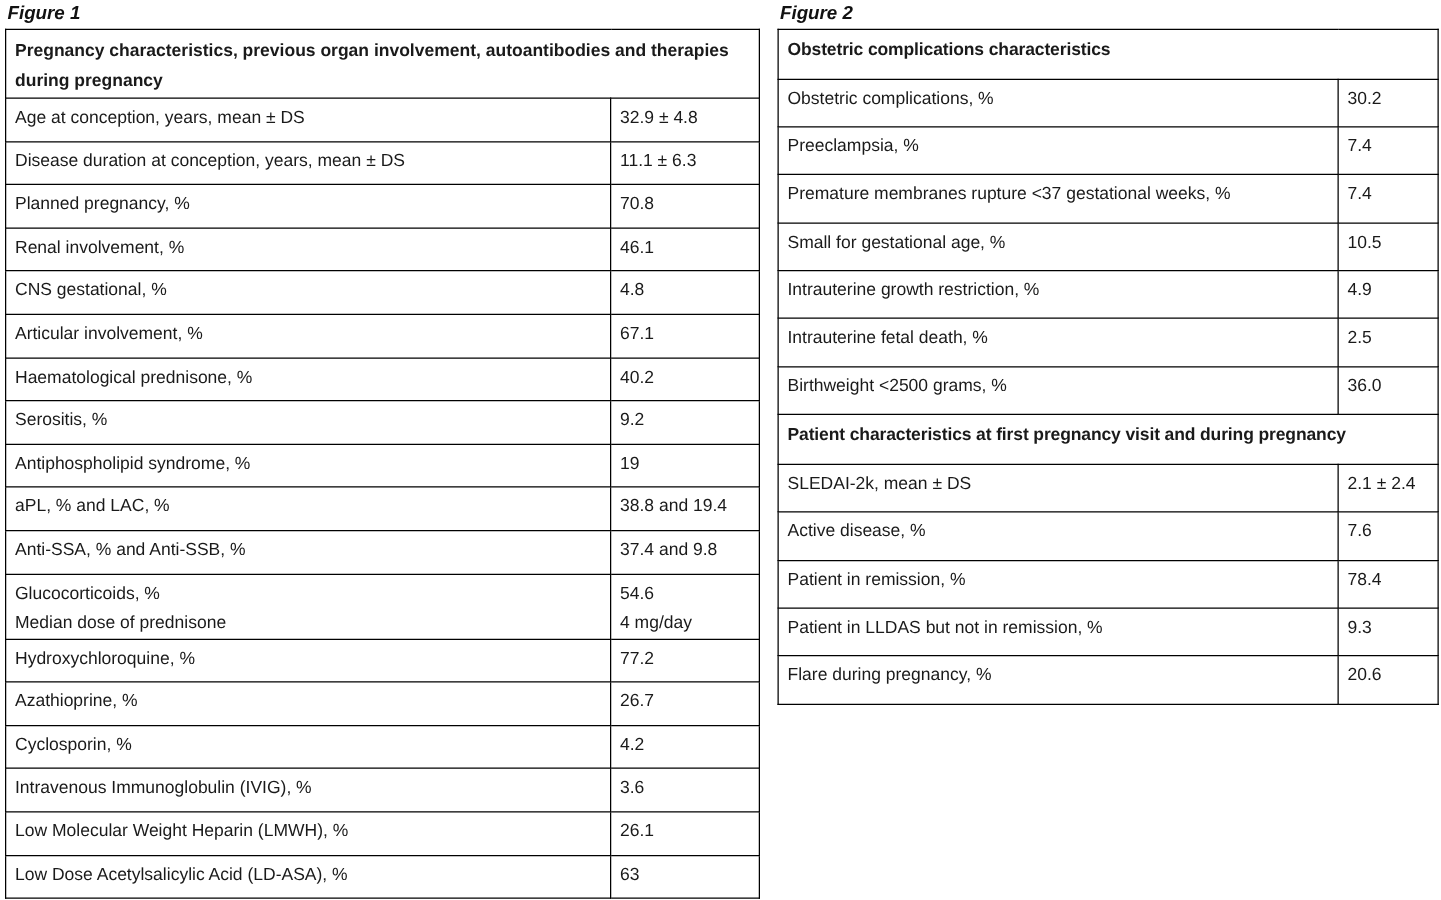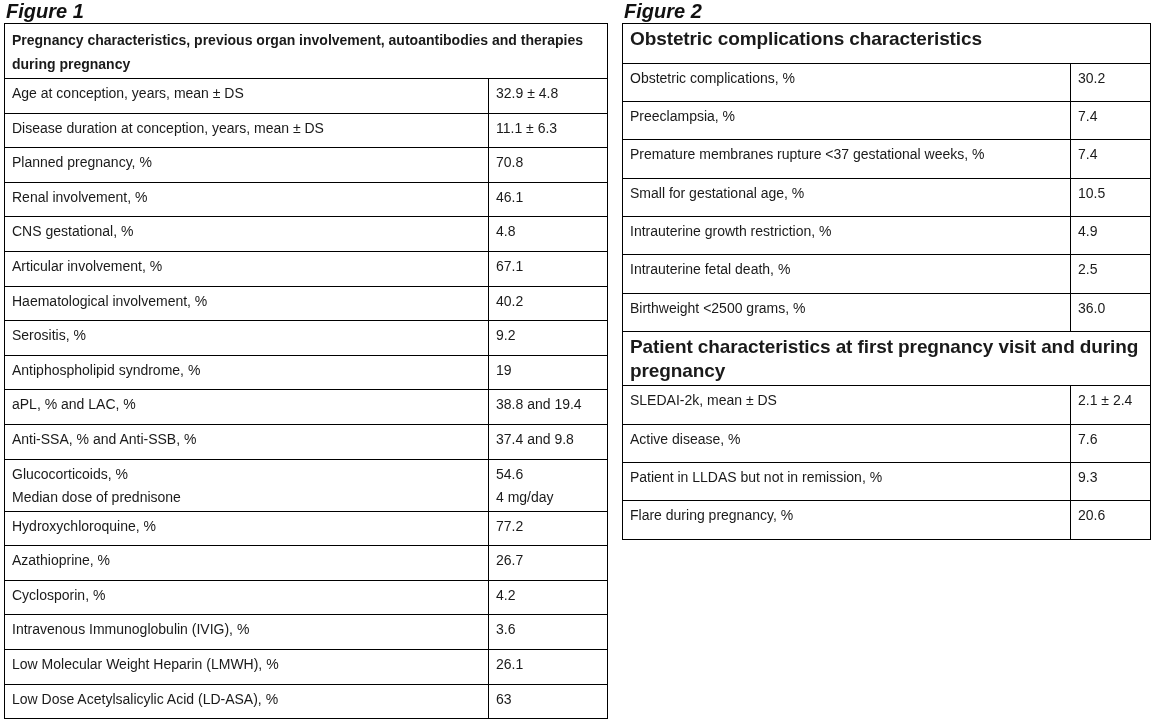--- a/index.html
+++ b/index.html
@@ -18,21 +18,21 @@
   }
   .figure {
     position: absolute;
     top: 2px;
   }
   .figure.fig1 { left: 4px;  width: 603px; }
   .figure.fig2 { left: 622px; width: 528px; }
   .fig-title {
     font-weight: bold;
     font-style: italic;
-    font-size: 20px;
+    font-size: 15px;
     line-height: 18px;
     margin: 0 0 3px 2px;
     color: #111;
   }
   table.data-table {
     border-collapse: collapse;
     table-layout: fixed;
     width: 100%;
   }
   table.data-table td {
@@ -55,21 +55,21 @@
   .fig2 col.c-value { width: 80px; }
   .fig2 tr.data-row td      { height: 38.4px; }
   .fig2 tr.section-row td   { height: 39.5px; }
   
   tr.header-row td, tr.section-row td {
     font-weight: bold;
     line-height: 24px;
     margin-top: 45px;
   }
   .fig2 tr.section-row td {
-    font-size: 19px;
+    font-size: 14px;
     letter-spacing: -0.1px;
   }
   tr.header-row td { padding-top: 4px; }
 </style>
 </head>
 <body>
 
 <section class="figure fig1">
   <div class="fig-title">Figure 1</div>
   <table class="data-table">
@@ -125,21 +125,21 @@
         <tr class="data-row">
           <td>
             <div>Articular involvement, %</div>
           </td>
           <td>
             <div>67.1</div>
           </td>
         </tr>
         <tr class="data-row">
           <td>
-            <div>Haematological involvement, %</div>
+            <div>Haematological prednisone, %</div>
           </td>
           <td>
             <div>40.2</div>
           </td>
         </tr>
         <tr class="data-row">
           <td>
             <div>Serositis, %</div>
           </td>
           <td>
@@ -314,20 +314,28 @@
         <tr class="data-row">
           <td>
             <div>Active disease, %</div>
           </td>
           <td>
             <div>7.6</div>
           </td>
         </tr>
         <tr class="data-row">
           <td>
+            <div>Patient in remission, %</div>
+          </td>
+          <td>
+            <div>78.4</div>
+          </td>
+        </tr>
+        <tr class="data-row">
+          <td>
             <div>Patient in LLDAS but not in remission, %</div>
           </td>
           <td>
             <div>9.3</div>
           </td>
         </tr>
         <tr class="data-row">
           <td>
             <div>Flare during pregnancy, %</div>
           </td>

